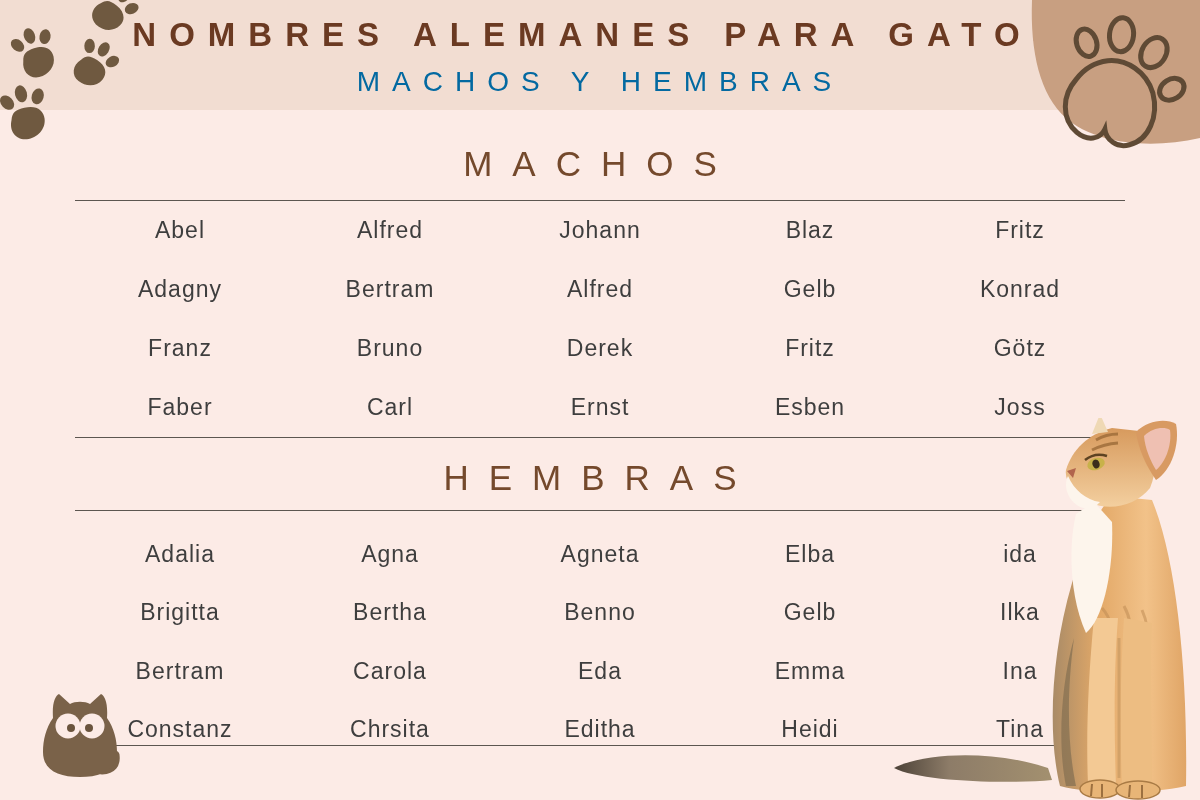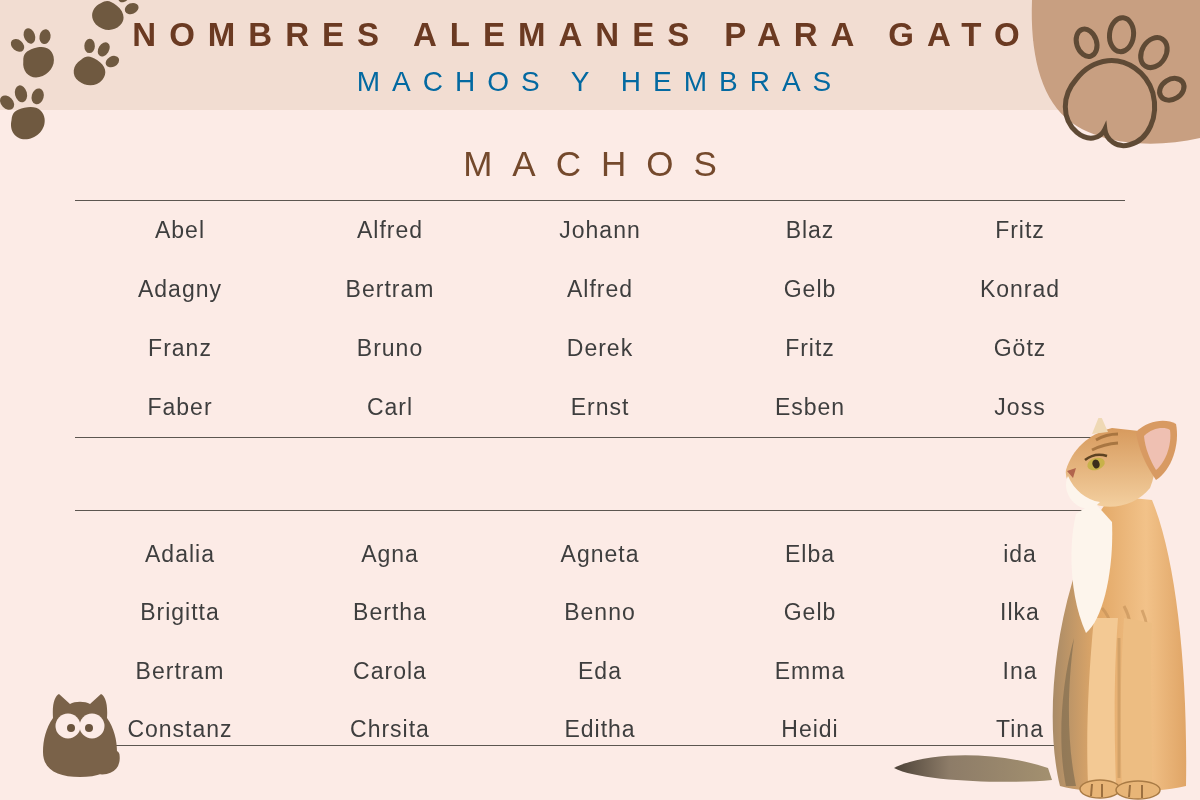--- a/index.html
+++ b/index.html
@@ -69,20 +69,21 @@
     <span class="name-cell">Fritz</span>
     <span class="name-cell">Götz</span>
     <span class="name-cell">Faber</span>
     <span class="name-cell">Carl</span>
     <span class="name-cell">Ernst</span>
     <span class="name-cell">Esben</span>
     <span class="name-cell">Joss</span>
   </div>
 
   <div class="divider div-2"></div>
+  <div class="section-heading heading-hembras">HEMBRAS</div>
   <div class="divider div-3"></div>
   <div class="names-grid grid-hembras">
     <span class="name-cell">Adalia</span>
     <span class="name-cell">Agna</span>
     <span class="name-cell">Agneta</span>
     <span class="name-cell">Elba</span>
     <span class="name-cell">ida</span>
     <span class="name-cell">Brigitta</span>
     <span class="name-cell">Bertha</span>
     <span class="name-cell">Benno</span>

